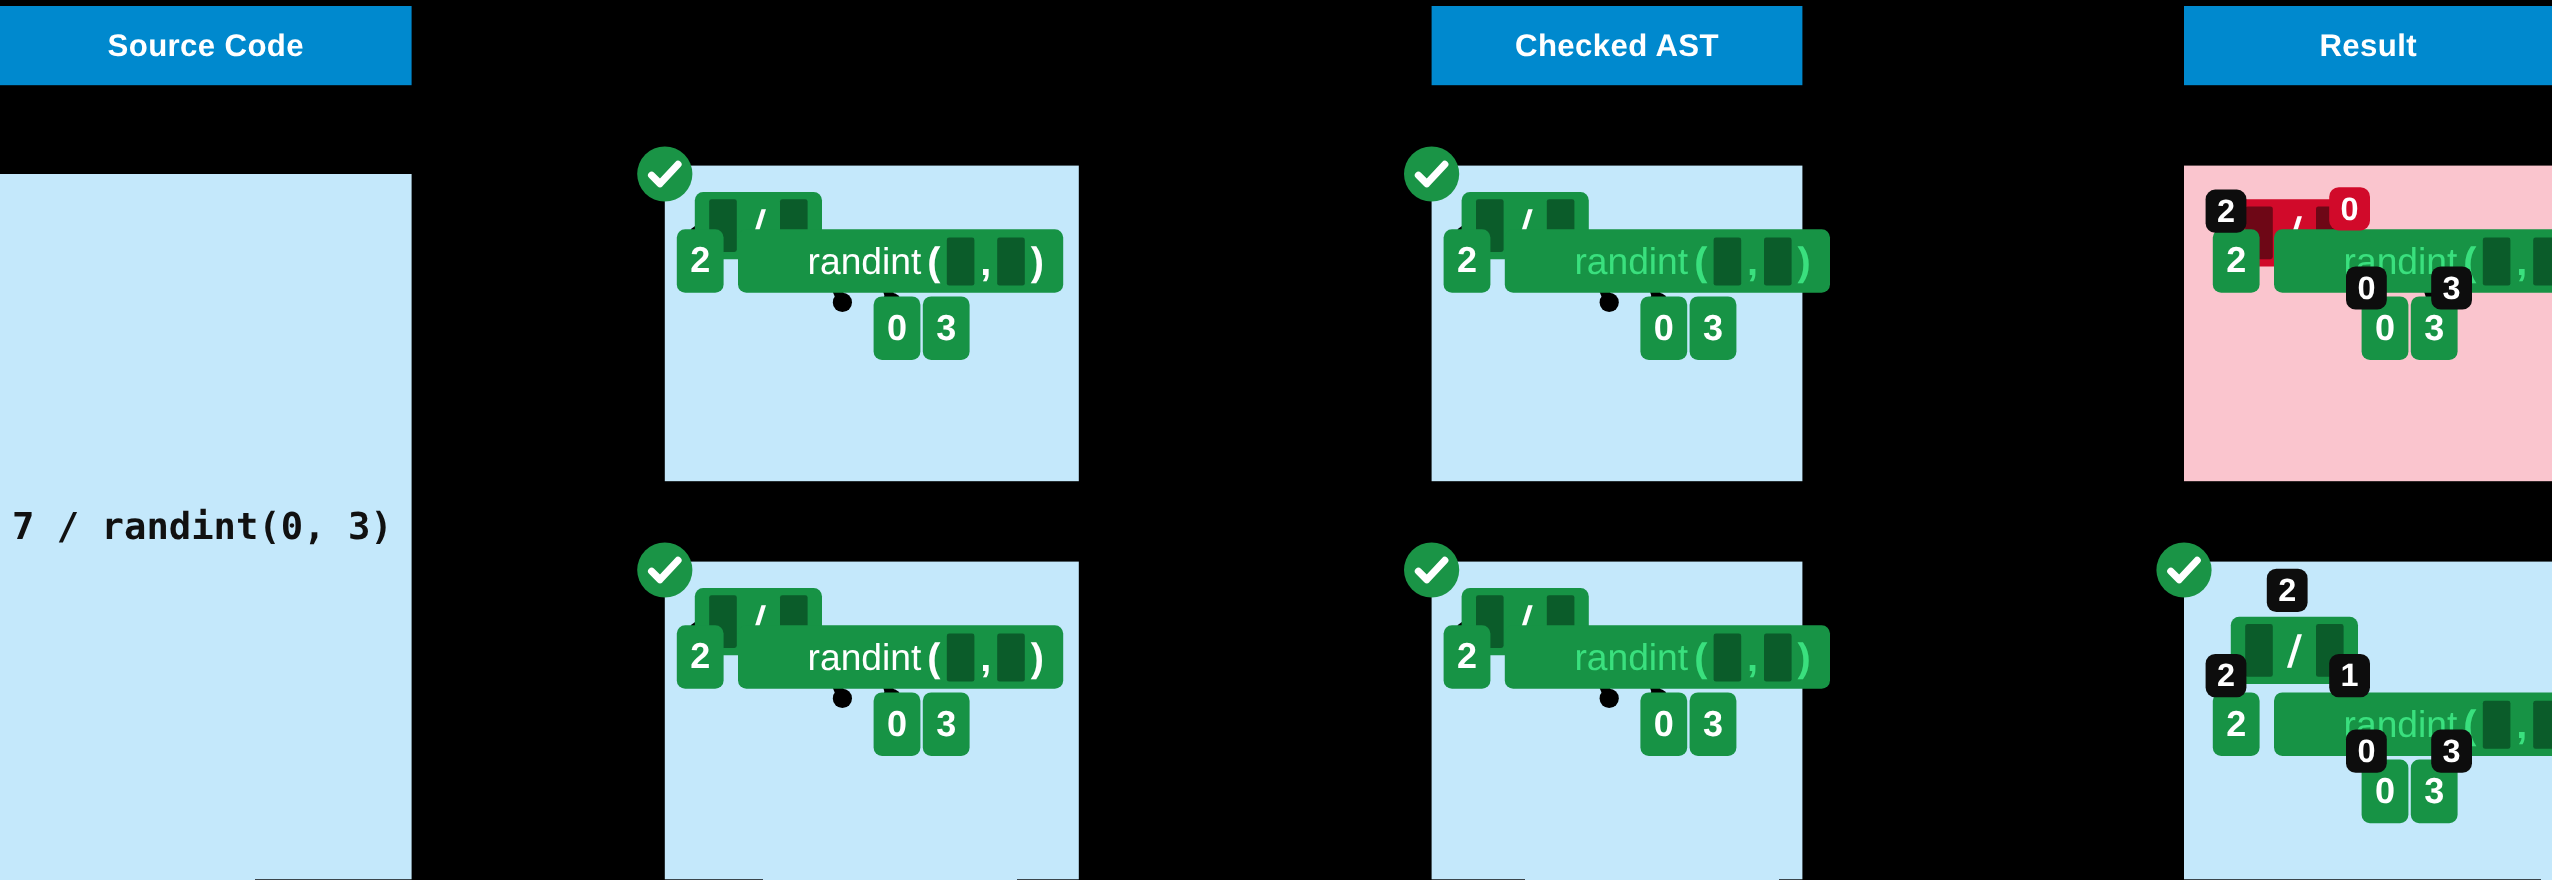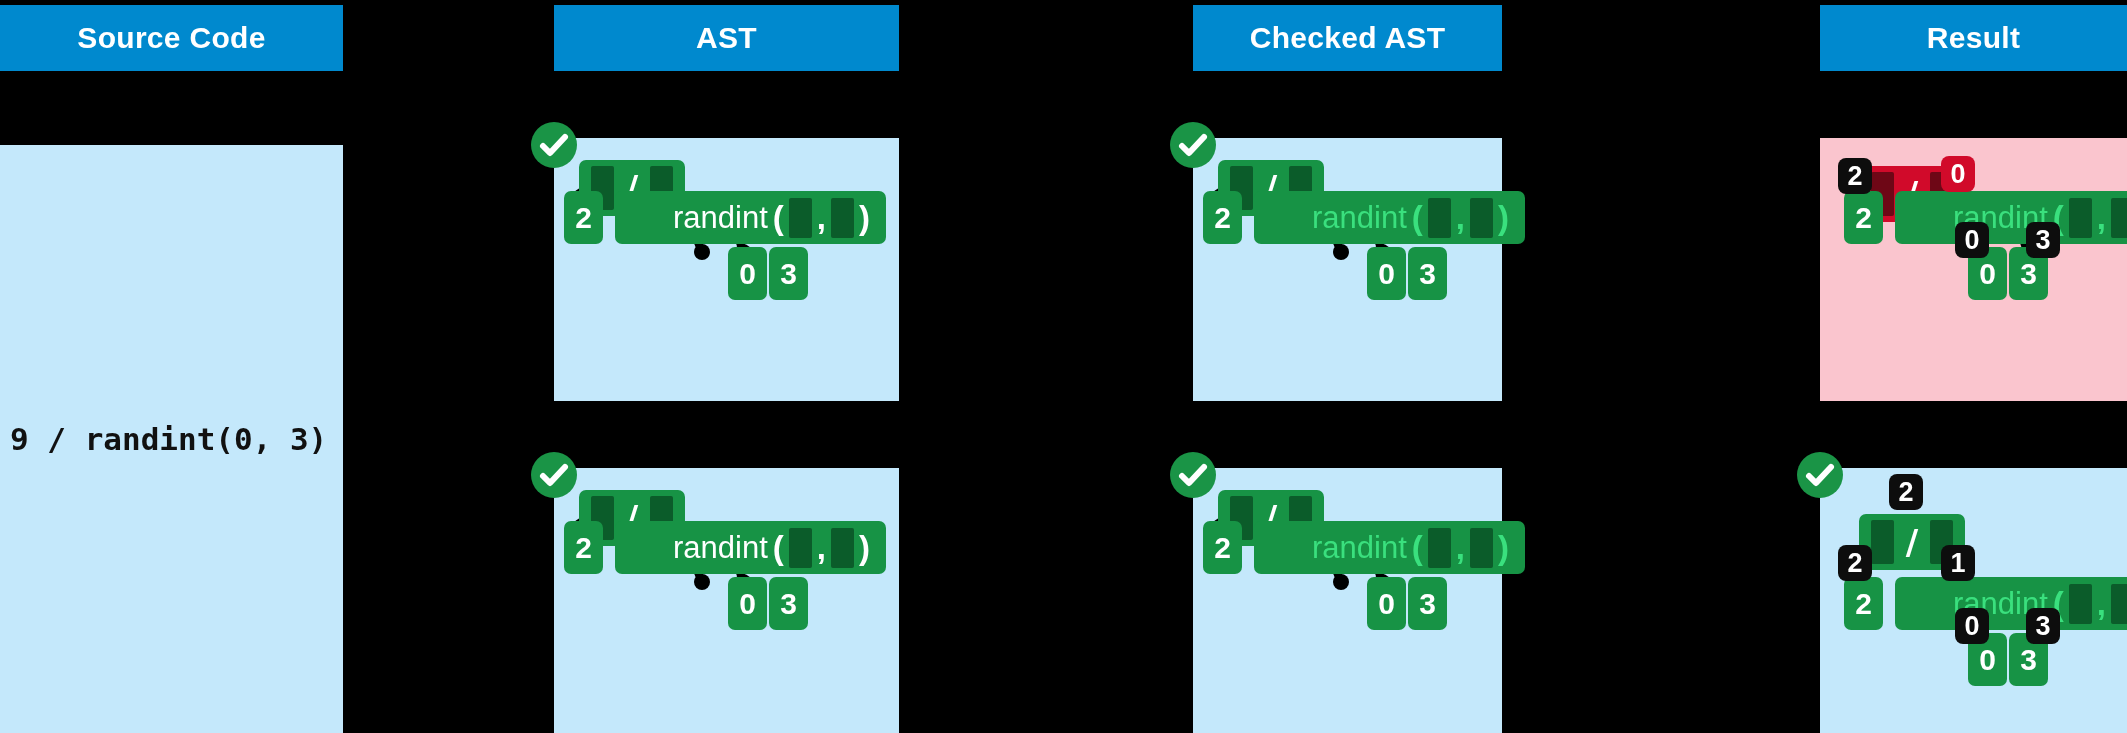--- a/index.html
+++ b/index.html
@@ -6,21 +6,21 @@
   body{
     width:2127px;height:733px;position:relative;overflow:hidden;
     font-family:"Liberation Sans",sans-serif;
   }
   .stage{position:absolute;left:0;top:0;width:2127px;height:733px;background:#000;}
 
   
   .col-header{
     position:absolute;background:#0089ce;color:#fff;
     display:flex;align-items:center;justify-content:center;
-    font-size:30px;font-weight:bold;letter-spacing:.3px;
+    font-size:26px;font-weight:bold;letter-spacing:.3px;
   }
 
   
   .panel{position:absolute;}
   .panel.blue{background:#c4e8fb;}
   .panel.pink{background:#fac5ce;}
 
   
   .source-code{
     position:absolute;display:flex;align-items:center;
@@ -91,33 +91,30 @@
   .vbadge.red{background:#d10a2a;}
 </style>
 </head>
 <body>
 
 <div class="stage">
 
   <div class="col-header" style="left:0px;top:5px;width:343px;height:66px;">
     <span>Source Code</span>
   </div>
-  <div class="col-header" style="left:554px;top:5px;width:345px;height:66px;">
-    <span>AST</span>
-  </div>
   <div class="col-header" style="left:1193px;top:5px;width:309px;height:66px;">
     <span>Checked AST</span>
   </div>
   <div class="col-header" style="left:1820px;top:5px;width:307px;height:66px;">
     <span>Result</span>
   </div>
 
   <div class="panel blue" style="left:0px;top:145px;width:343px;height:588px;"></div>
   <div class="source-code" style="left:10px;top:145px;width:333px;height:588px;">
-    <span>9 / randint(0, 3)</span>
+    <span>7 / randint(0, 3)</span>
   </div>
 
   <div class="panel blue" style="left:554px;top:138px;width:345px;height:263px;"></div>
   <div class="check-badge" style="left:531px;top:122px;">
     <svg width="46" height="46" viewBox="0 0 46 46">
         <path d="M12 24 l7 7 l15 -16" stroke="#fff" stroke-width="6" fill="none" stroke-linecap="round" stroke-linejoin="round"></path>
       </svg>
   </div>
 
   <svg class="edge" style="left:554px;top:138px;" width="345" height="263">

